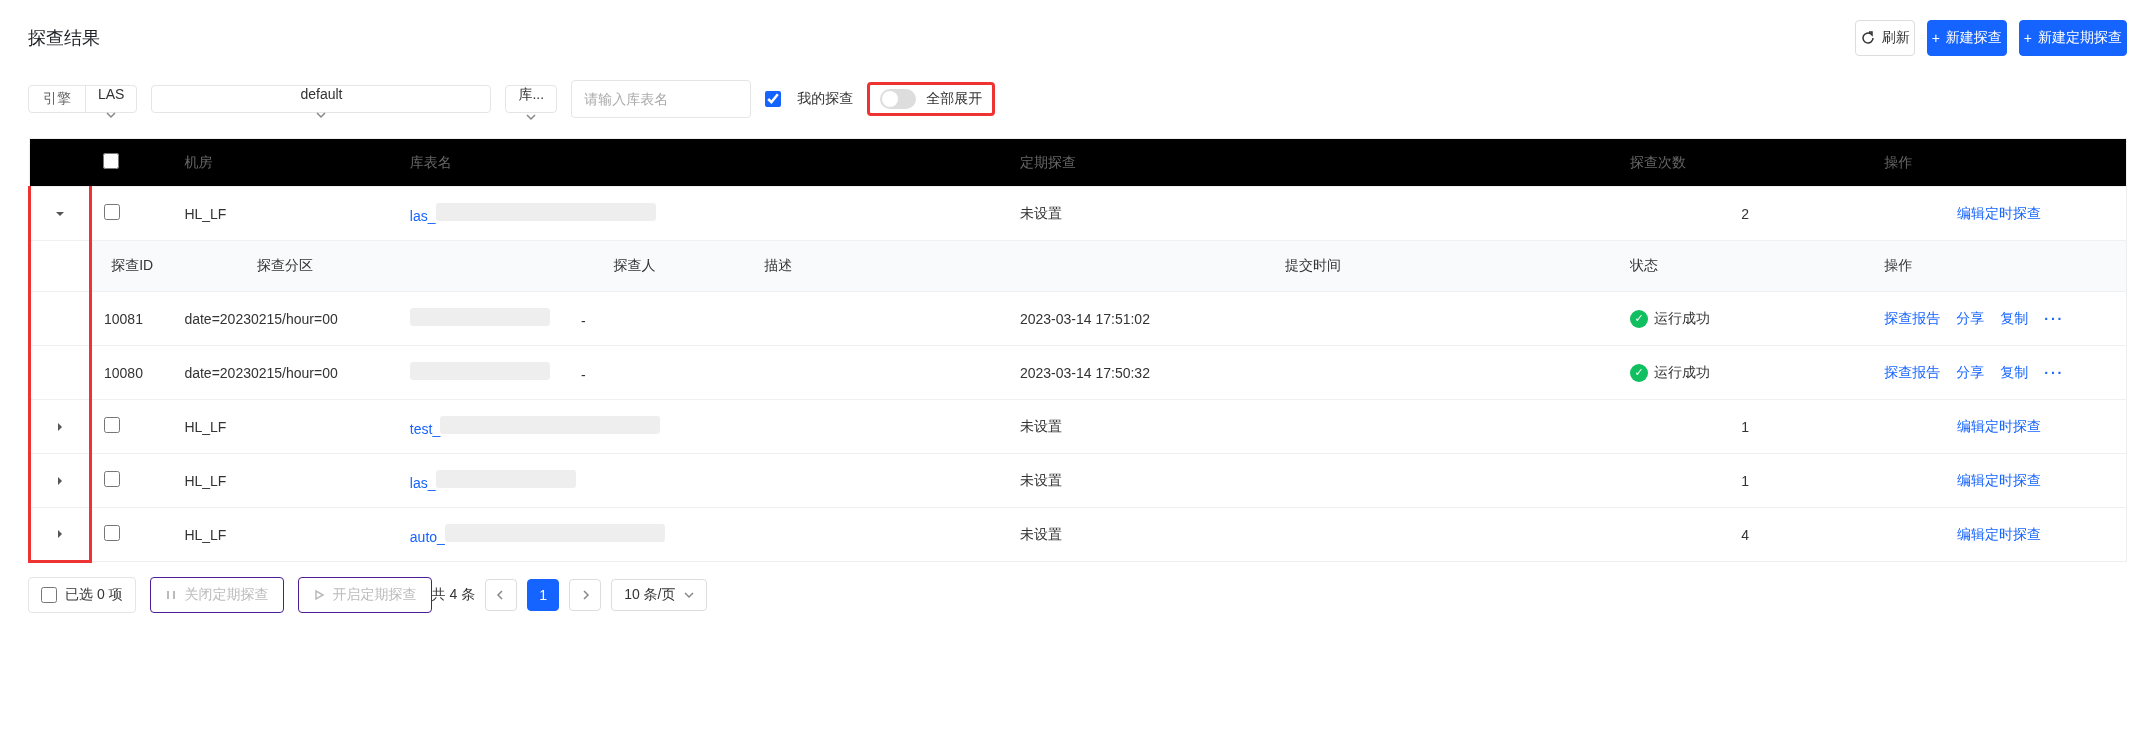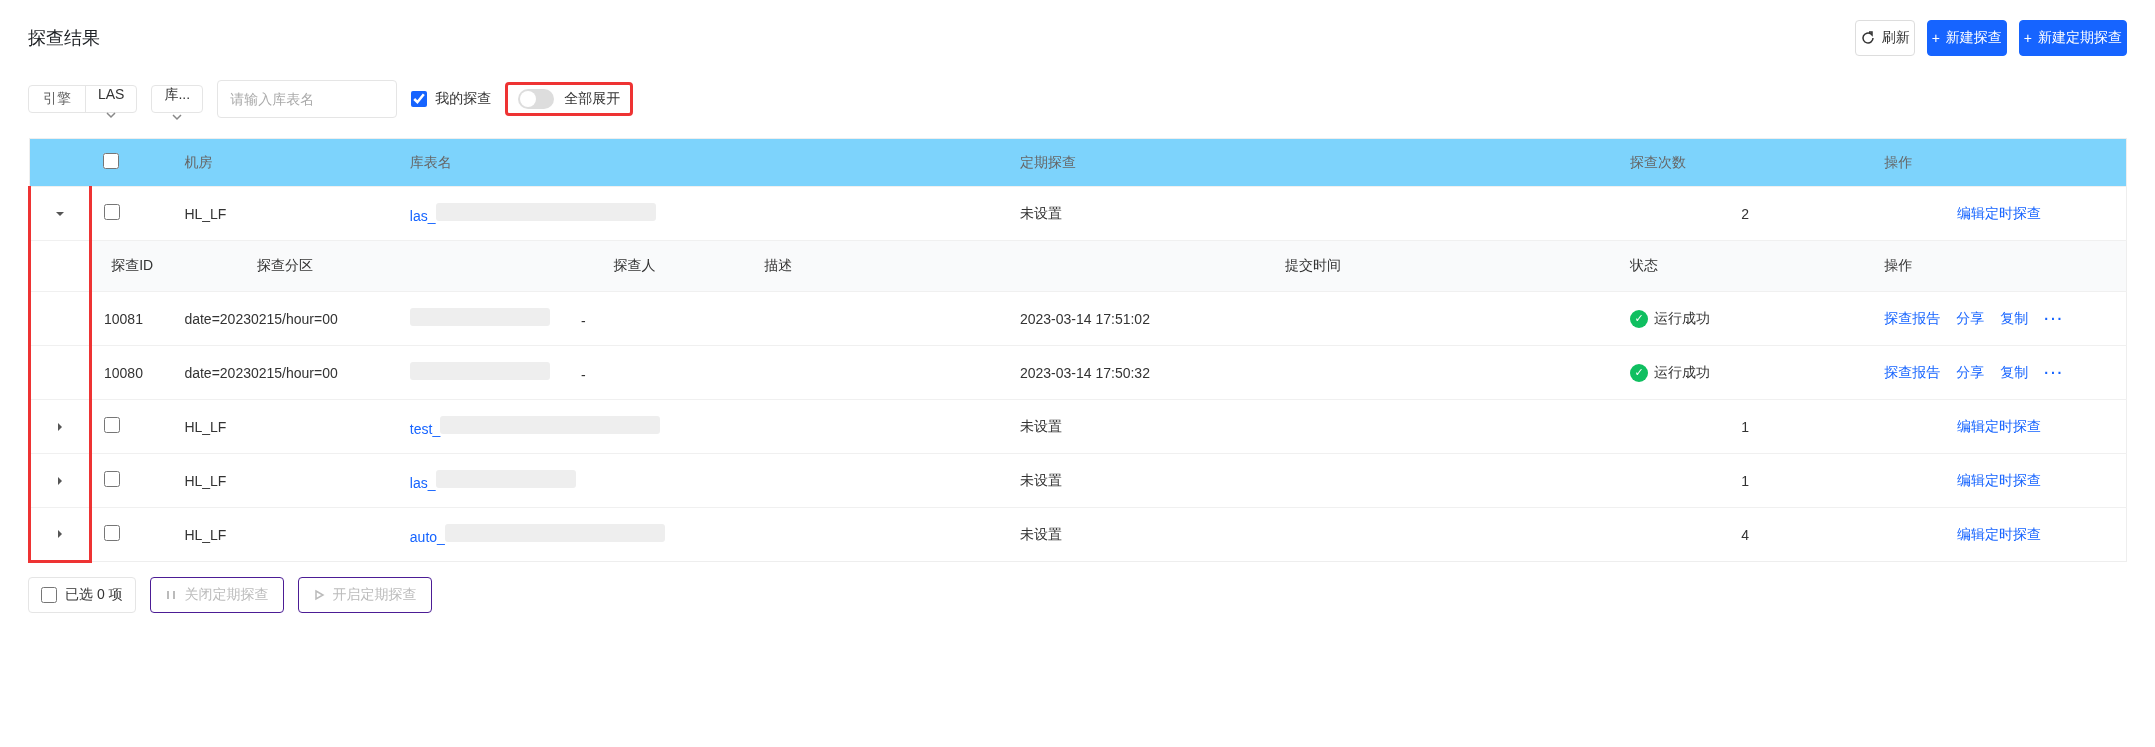--- a/index.html
+++ b/index.html
@@ -14,27 +14,27 @@
 .icon-refresh { display: inline-block; width: 16px; height: 16px; }
 .filters { display: flex; align-items: center; gap: 14px; margin-bottom: 20px; }
 .filter-wrap { display: flex; align-items: center; border: 1px solid #e5e5e5; border-radius: 4px; height: 28px; }
 .filter-label { padding: 0 14px; color: #666; border-right: 1px solid #e5e5e5; height: 100%; display: flex; align-items: center; }
 .filter-value { padding: 0 12px; display: flex; align-items: center; gap: 8px; color: #333; height: 100%; flex-direction: column; }
 .chevron { width: 10px; height: 10px; }
 .select-wide { width: 340px; }
 .search-input { border: 1px solid #e5e5e5; border-radius: 4px; height: 38px; padding: 0 12px; display: flex; align-items: center; width: 180px; }
 .search-input input { border: none; outline: none; flex: 1; font-size: 14px; background: transparent; }
 .search-input input::placeholder { color: #aaa; }
-.checkbox-item { display: flex; align-items: center; gap: 8px; }
+.checkbox-item { display: flex; align-items: center; gap: 16px; }
 .checkbox { width: 16px; height: 16px; accent-color: #1664ff; }
 .switch-wrap { display: flex; align-items: center; gap: 10px; padding: 4px 10px; border: 3px solid #e33; border-radius: 4px; }
 .switch { width: 36px; height: 20px; background: #ddd; border-radius: 10px; position: relative; }
 .switch::after { content: ""; width: 16px; height: 16px; background: #fff; border-radius: 50%; position: absolute; top: 2px; left: 2px; }
 .table { width: 100%; border: 1px solid #eee; border-collapse: collapse; }
-.table th { background: #7dd3fc; padding: 14px 12px; text-align: left; font-weight: 400; color: #666; font-size: 14px; }
+.table th { background: #000000; padding: 14px 12px; text-align: left; font-weight: 400; color: #666; font-size: 14px; }
 .table td { padding: 16px 12px; border-top: 1px solid #f0f0f0; color: #333; }
 .sub-th { background: #f9fafb; padding: 12px; text-align: center; font-weight: 400; color: #666; border-top: 1px solid #f0f0f0; }
 .link { color: #1664ff; cursor: pointer; }
 .expand-col { width: 48px; text-align: center; padding: 0; }
 .expand-highlight { border-left: 3px solid #e33; border-right: 3px solid #e33; }
 .expand-top { border-top: 3px solid #e33; }
 .expand-bottom { border-bottom: 3px solid #e33; }
 .expand-caret { display: inline-flex; align-items: center; justify-content: center; width: 20px; height: 20px; cursor: pointer; }
 .check-col { width: 26px; }
 .col-room { width: 90px; }
@@ -86,20 +86,28 @@
   <div class="filters">
     <div class="filter-wrap">
       <div class="filter-label">引擎</div>
       <div class="filter-value">
         <span>LAS</span>
         <svg class="chevron" viewBox="0 0 10 10">
             <path d="M1 3l4 4 4-4" fill="none" stroke="#888" stroke-width="1.5"></path>
           </svg>
       </div>
     </div>
+    <div class="filter-wrap select-wide">
+      <div class="filter-value" style="flex:1; justify-content: space-between;">
+        <span>default</span>
+        <svg class="chevron" viewBox="0 0 10 10">
+            <path d="M1 3l4 4 4-4" fill="none" stroke="#888" stroke-width="1.5"></path>
+          </svg>
+      </div>
+    </div>
     <div class="filter-wrap">
       <div class="filter-value">
         <span>库...</span>
         <svg class="chevron" viewBox="0 0 10 10">
             <path d="M1 3l4 4 4-4" fill="none" stroke="#888" stroke-width="1.5"></path>
           </svg>
       </div>
     </div>
     <div class="search-input">
       <input type="text" placeholder="请输入库表名" style="">
@@ -252,15 +260,35 @@
           </svg>
         <span>关闭定期探查</span>
       </div>
       <div class="btn-disabled">
         <svg width="12" height="12" viewBox="0 0 12 12">
             <path d="M3 2l7 4-7 4z" fill="none" stroke="#bbb" stroke-width="1.5"></path>
           </svg>
         <span>开启定期探查</span>
       </div>
     </div>
+    <div class="pagination">
+      <span><span>共 </span><span>4</span><span> 条</span></span>
+      <span class="page-btn">
+          <svg width="10" height="10" viewBox="0 0 10 10">
+            <path d="M6 1L2 5l4 4" fill="none" stroke="#888" stroke-width="1.5"></path>
+          </svg>
+        </span>
+      <span class="page-btn active">1</span>
+      <span class="page-btn">
+          <svg width="10" height="10" viewBox="0 0 10 10">
+            <path d="M4 1l4 4-4 4" fill="none" stroke="#888" stroke-width="1.5"></path>
+          </svg>
+        </span>
+      <span class="page-size">
+        <span>10 条/页</span>
+        <svg class="chevron" viewBox="0 0 10 10">
+            <path d="M1 3l4 4 4-4" fill="none" stroke="#888" stroke-width="1.5"></path>
+          </svg>
+      </span>
+    </div>
   </div>
 
 </div>
 
 </body></html>

